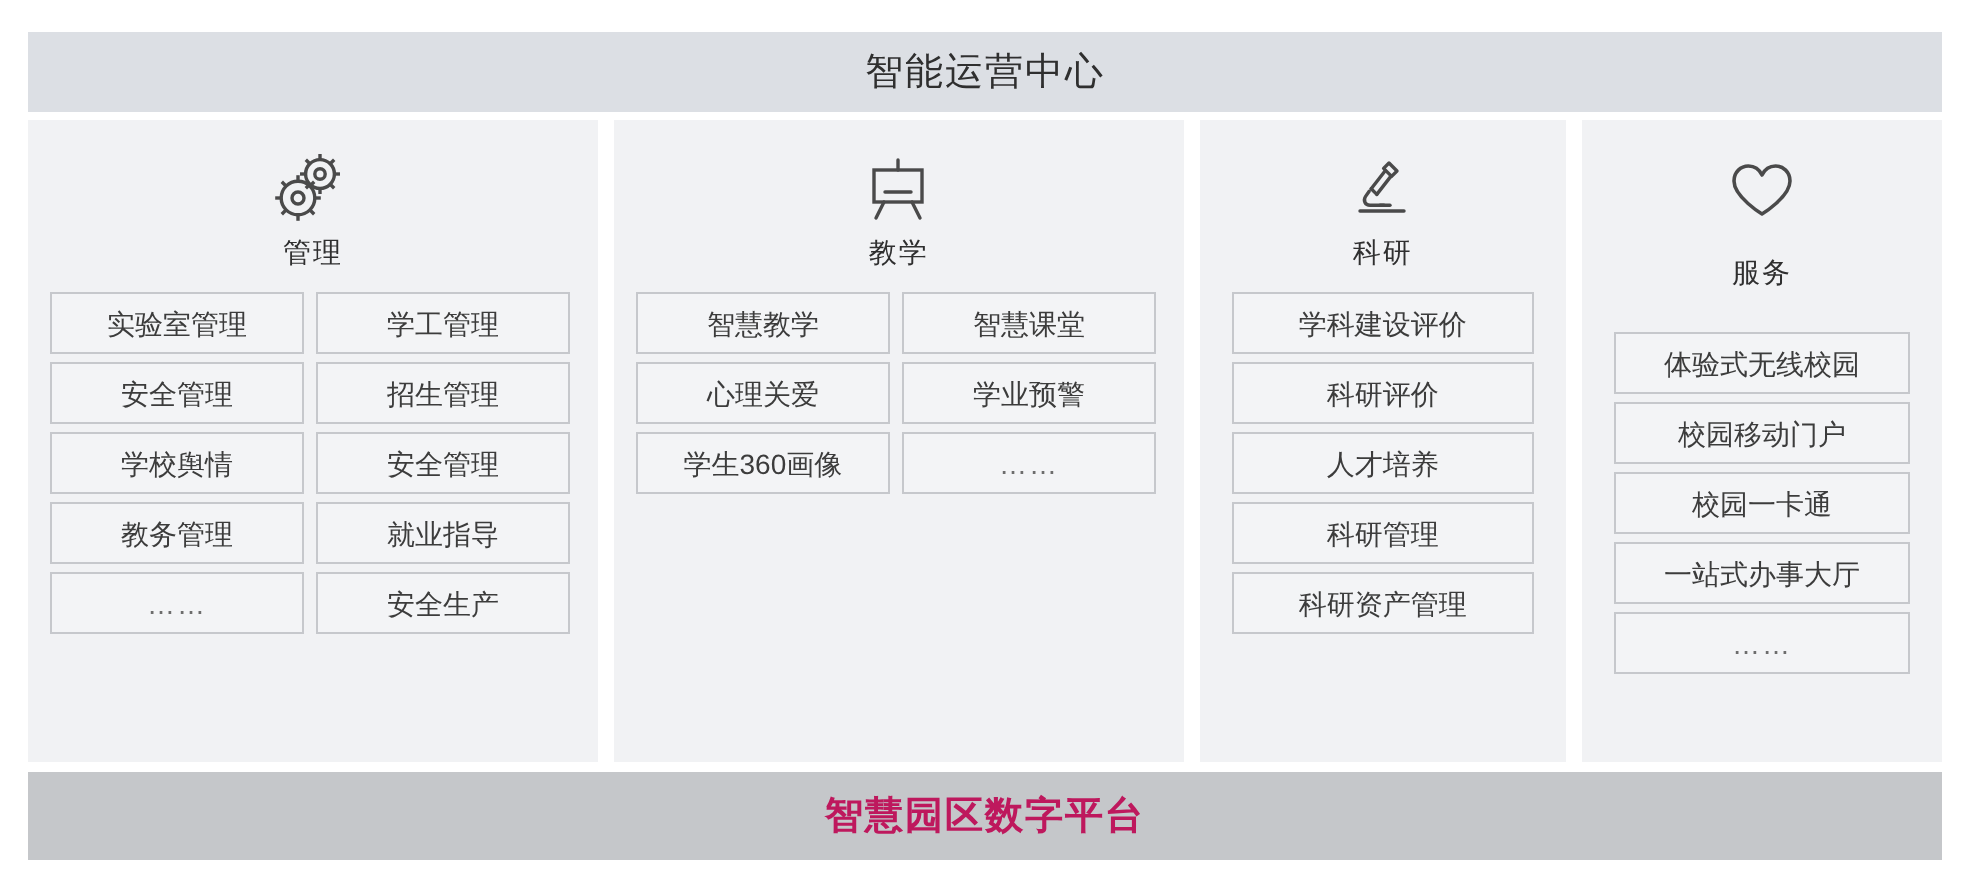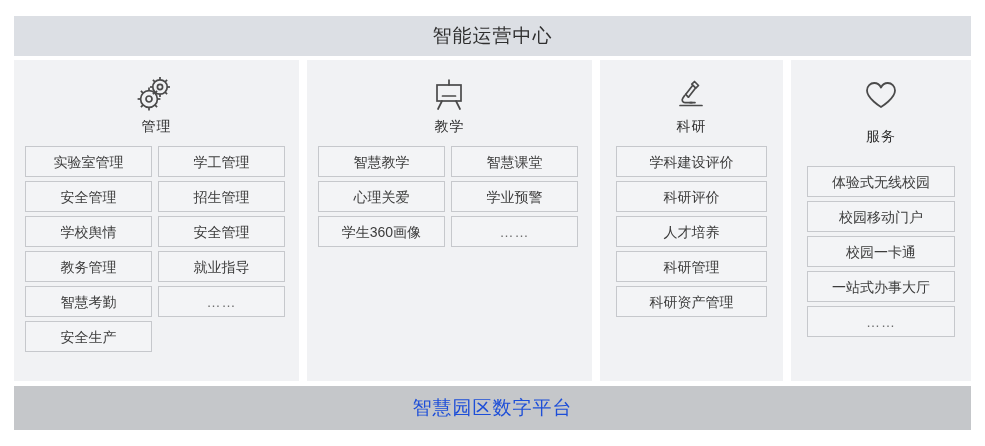--- a/index.html
+++ b/index.html
@@ -100,22 +100,23 @@
   .bottom-bar {
     height: 44px;
     background: #c5c7ca;
     display: flex;
     align-items: center;
     justify-content: center;
     flex: none;
   }
   .bottom-bar-title {
     font-size: 19px;
-    color: #1d4ed8;
+    color: #be185d;
     letter-spacing: 1px;
+    font-weight: bold;
   }
 </style>
 </head>
 <body>
 
 <div class="board">
 
   <div class="top-bar">
     <div class="top-bar-title">智能运营中心</div>
   </div>
@@ -158,21 +159,20 @@
       <div class="col-title">管理</div>
       <div class="tags">
         <div class="tag">实验室管理</div>
         <div class="tag">学工管理</div>
         <div class="tag">安全管理</div>
         <div class="tag">招生管理</div>
         <div class="tag">学校舆情</div>
         <div class="tag">安全管理</div>
         <div class="tag">教务管理</div>
         <div class="tag">就业指导</div>
-        <div class="tag">智慧考勤</div>
         <div class="tag ellipsis">……</div>
         <div class="tag">安全生产</div>
       </div>
     </div>
 
     <div class="column col-teach">
       <div class="col-icon">
         <svg width="38" height="38" viewBox="0 0 38 38" fill="none" stroke="#4a4a4a" stroke-width="1.7" stroke-linecap="round">
           <line x1="19" y1="4" x2="19" y2="9"></line>
           <rect x="7" y="9" width="24" height="16"></rect>

